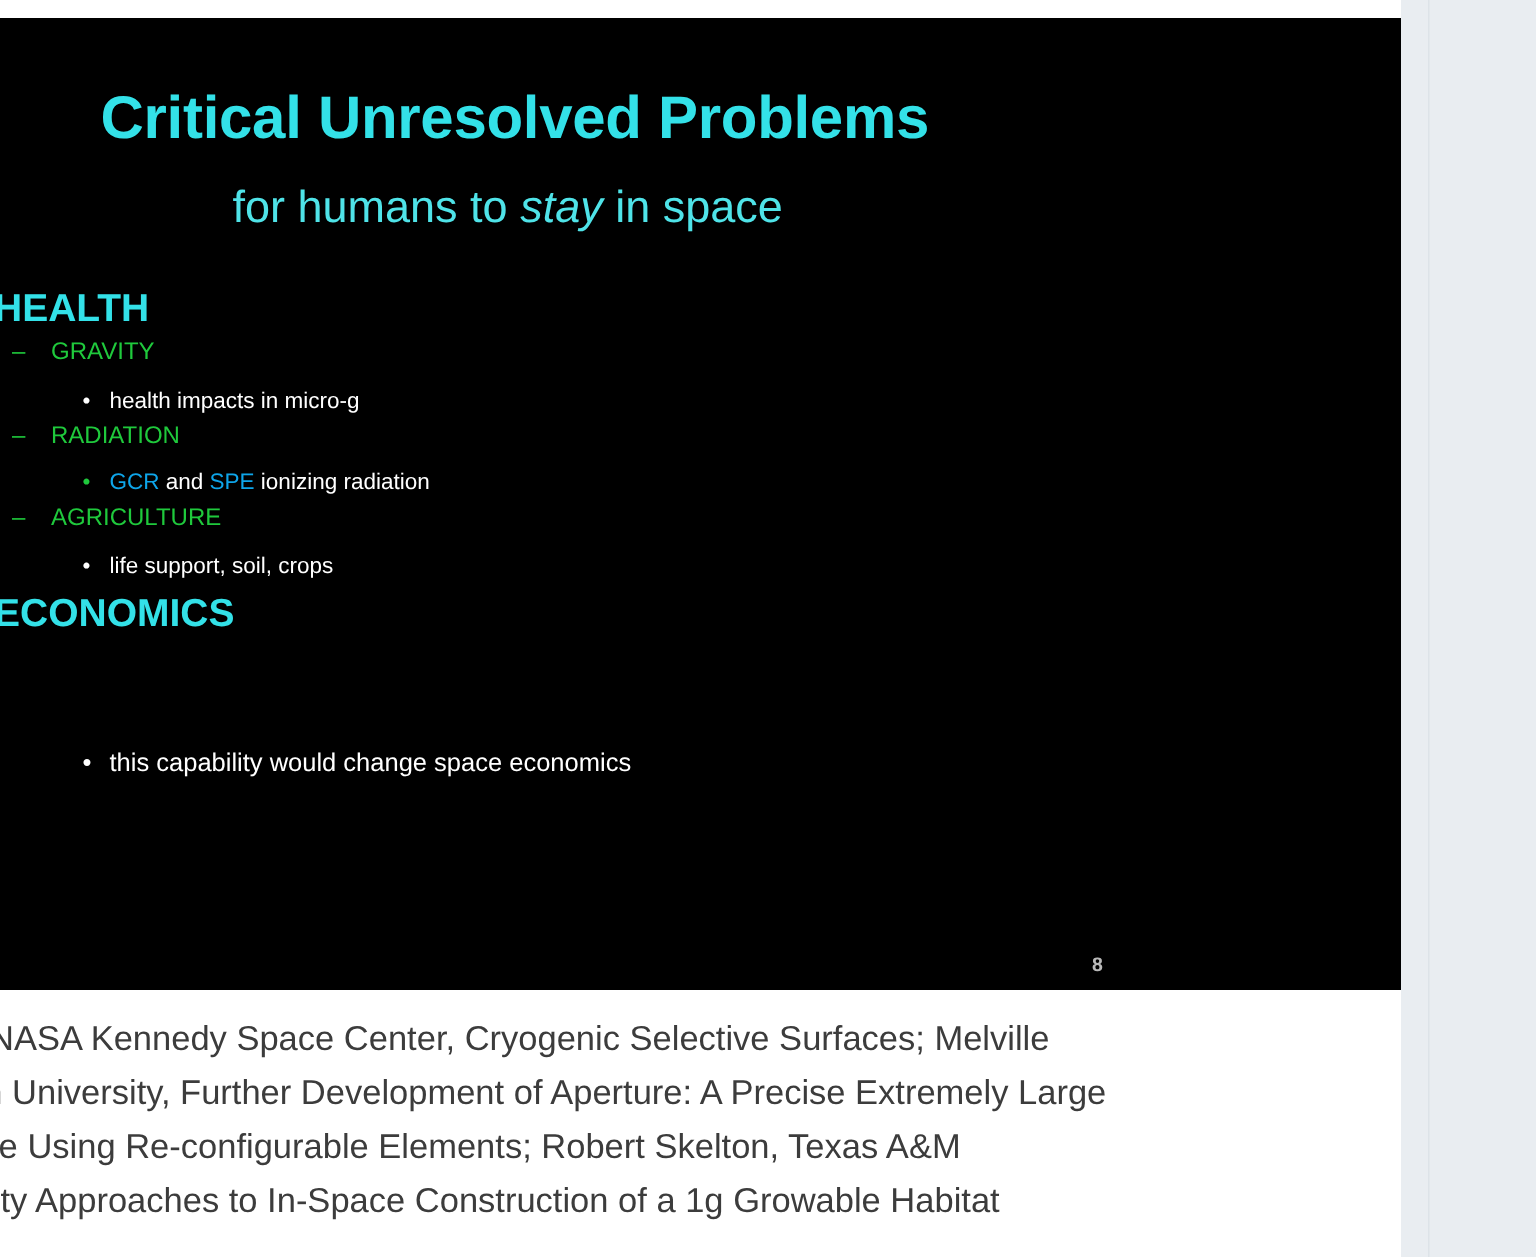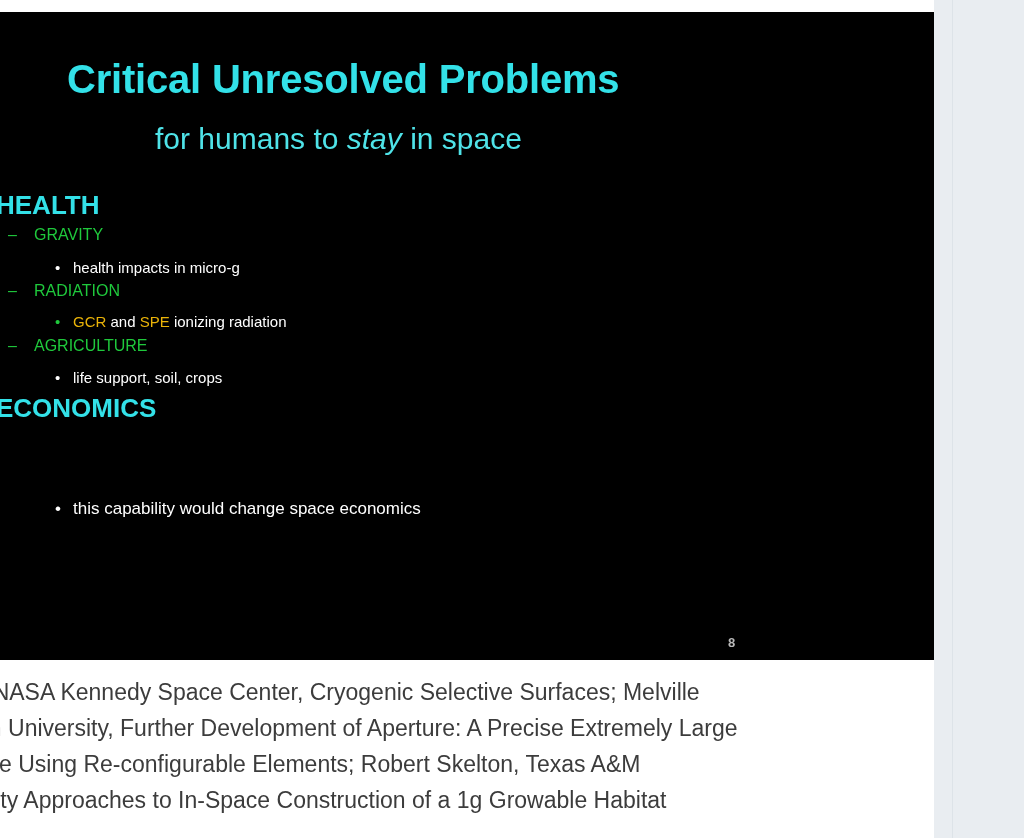--- a/index.html
+++ b/index.html
@@ -98,21 +98,21 @@
     position:absolute;
     left:55px;
     font-size:15px;
     font-weight:normal;
     color:#ffffff;
     white-space:nowrap;
   }
   .l3.big { font-size:17px;margin-top:38px; }
   .l3 .dot { display:inline-block; width:18px; color:#ffffff; }
   .l3 .dot.green { color:#1fc93c; }
-  .l3 .grn { color:#eab308; }
+  .l3 .grn { color:#0ea5e9; }
 
   
   #slide-number {
     position:absolute;
     left:728px; top:623px;
     font-size:13px;
     font-weight:bold;
     color:#b9b9b9;
   }
 

